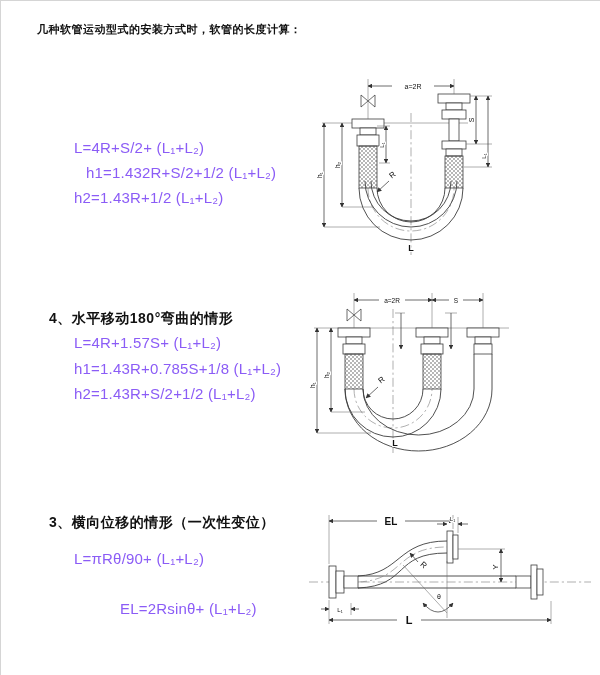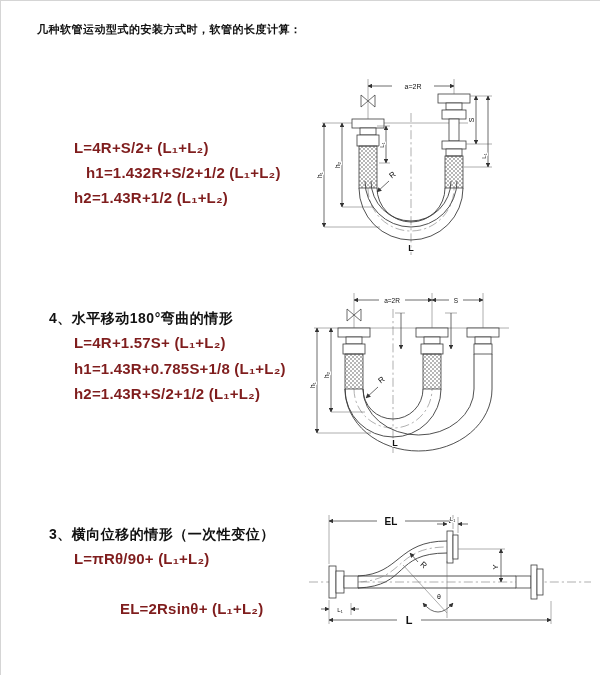--- a/index.html
+++ b/index.html
@@ -1,20 +1,20 @@
 <!DOCTYPE html>
 <html><head>
 <meta charset="utf-8">
 <style>
   html,body{margin:0;padding:0;background:#e8e8e8;}
   #page{position:relative;width:600px;height:675px;background:#fff;border:1px solid #d5d5d5;
         overflow:hidden;font-family:"Liberation Sans","DejaVu Sans",sans-serif;color:#111;}
   .title{position:absolute;left:36px;top:21px;font-size:11px;font-weight:bold;letter-spacing:.5px;}
   .sec-h{position:absolute;font-size:14px;font-weight:bold;letter-spacing:.5px;}
-  .formula{position:absolute;font-size:15px;letter-spacing:.2px;color:#7f1d1d;font-weight:bold;}
+  .formula{position:absolute;font-size:15px;letter-spacing:.2px;color:#8b5cf6;}
   svg{position:absolute;overflow:visible;}
   .dim{stroke:#3c3c3c;stroke-width:.75;fill:none;}
   .thin{stroke:#6a6a6a;stroke-width:.55;fill:none;}
   .cl{stroke:#7a7a7a;stroke-width:.6;fill:none;stroke-dasharray:9 3 2.2 3;}
   .tube{stroke:#3c3c3c;stroke-width:.9;fill:none;}
   .fit{fill:#fff;stroke:#3c3c3c;stroke-width:.8;}
   .braid{stroke:#3c3c3c;stroke-width:.8;}
   .lbl{fill:#111;paint-order:stroke;stroke:#fff;stroke-width:2px;stroke-linejoin:round;
        font-family:"Liberation Sans","DejaVu Sans",sans-serif;}
 </style>
@@ -161,21 +161,21 @@
     <path class="thin" d="M8,148 H62 M22,127 H56"></path>
     <text class="lbl" x="6" y="100" font-size="6.5" text-anchor="middle" transform="rotate(-90 6 100)">h₁</text>
     <text class="lbl" x="20" y="90" font-size="6.5" text-anchor="middle" transform="rotate(-90 20 90)">h₂</text>
 
     <path class="dim" d="M69,102 L57,113" marker-end="url(#arA)"></path>
     <text class="lbl" x="74" y="97" font-size="8" text-anchor="middle" transform="rotate(-38 74 97)">R</text>
 
     <text class="lbl" x="86" y="161" font-size="9" font-weight="bold" text-anchor="middle">L</text>
   </svg>
 
-  <div class="sec-h" style="left:48px;top:525px;text-align:right;">3、横向位移的情形（一次性变位）</div>
+  <div class="sec-h" style="left:48px;top:513px;text-align:right;">3、横向位移的情形（一次性变位）</div>
   <div class="formula" style="left:73px;top:549px;text-align:right;">L=πRθ/90+ (L₁+L₂)</div>
   <div class="formula" style="left:73px;top:599px;margin-left:46px;">EL=2Rsinθ+ (L₁+L₂)</div>
 
   <svg style="left:298px;top:502px;" width="302" height="152" viewBox="0 0 302 152">
 
     <path class="cl" d="M10,79 H292"></path>
 
     <g class="tube">
       <path d="M59,73 H217 M59,85 H217"></path>
     </g>

